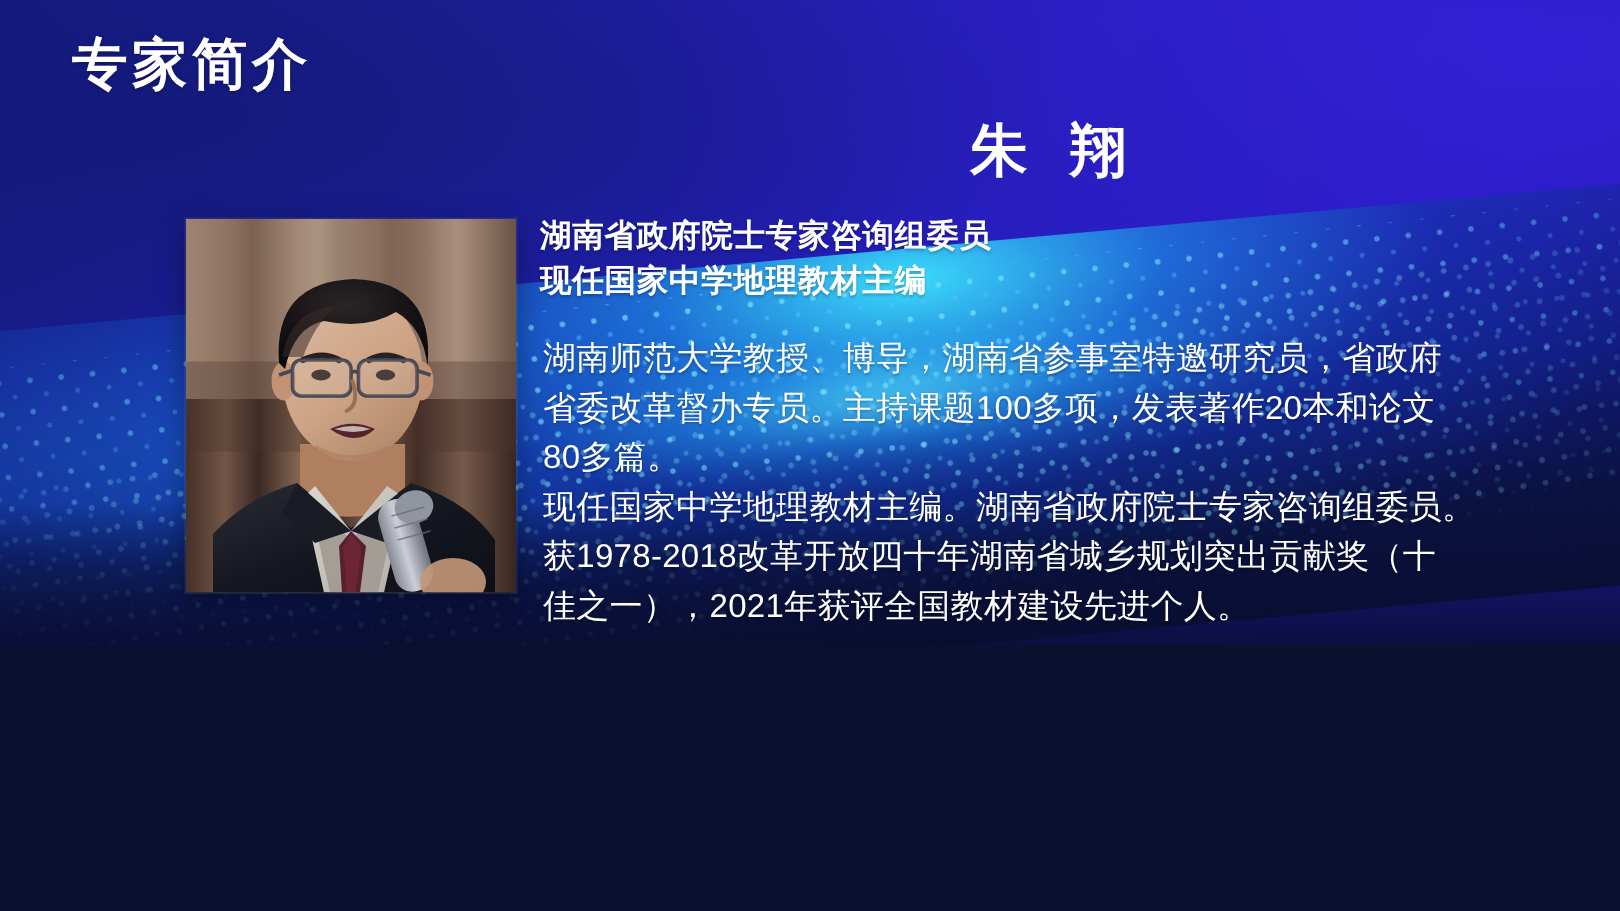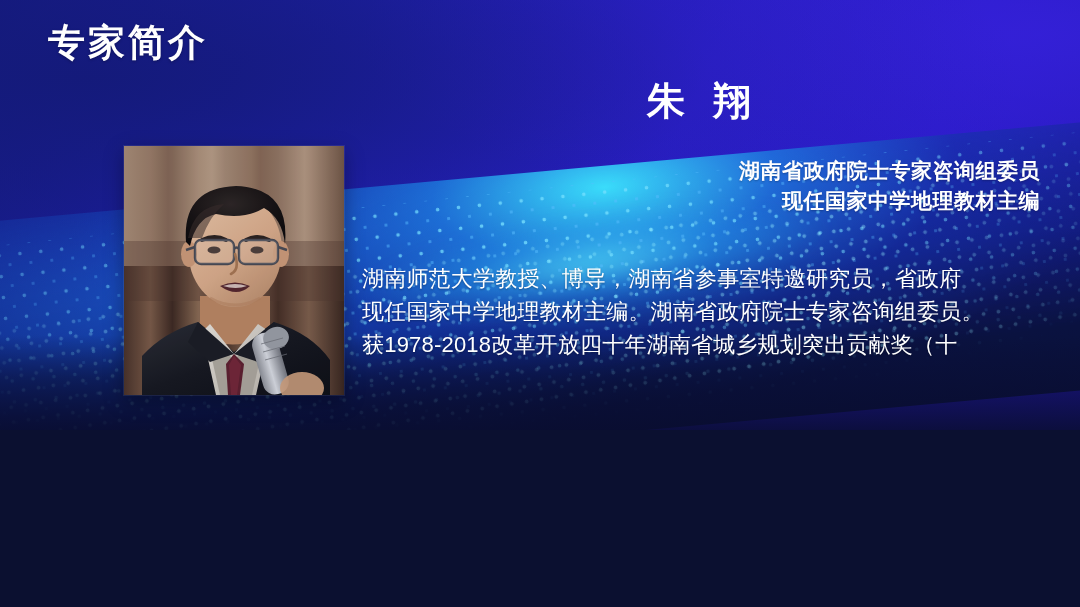--- a/index.html
+++ b/index.html
@@ -90,31 +90,31 @@
 
   .name{
     position:absolute;left:360px;right:40px;top:82px;
     text-align:center;
     font-size:38px;font-weight:bold;color:#ffffff;
     letter-spacing:2px;line-height:1.05;font-family:Liberation Serif, serif;
   }
   .name .gap{display:inline-block;width:26px;}
 
   .subtitles{
-    position:absolute;left:360px;right:40px;top:156px;
-    text-align:right;
+    position:absolute;left:360px;right:40px;top:143px;
+    text-align:left;
   }
   .subtitle-line{
     font-size:21px;font-weight:bold;color:#ffffff;
     line-height:1.42;letter-spacing:.5px;
     text-shadow:0 1px 2px rgba(0,0,0,.25);
   }
 
   .body-text{
-    position:absolute;left:362px;top:222px;width:628px;margin-top:40px;
+    position:absolute;left:362px;top:222px;width:628px;
   }
   .body-line{
     font-size:22px;color:#ffffff;
     line-height:33px;white-space:nowrap;
     letter-spacing:.2px;
     text-shadow:0 1px 2px rgba(0,0,0,.30);
   }
 
   .footer{
     position:absolute;left:0;right:0;top:487px;
@@ -255,18 +255,21 @@
     <span>朱</span><span class="gap"></span><span>翔</span>
   </div>
 
   <div class="subtitles">
     <div class="subtitle-line">湖南省政府院士专家咨询组委员</div>
     <div class="subtitle-line">现任国家中学地理教材主编</div>
   </div>
 
   <div class="body-text">
     <div class="body-line">湖南师范大学教授、博导，湖南省参事室特邀研究员，省政府</div>
+    <div class="body-line">省委改革督办专员。主持课题100多项，发表著作20本和论文</div>
+    <div class="body-line">80多篇。</div>
     <div class="body-line">现任国家中学地理教材主编。湖南省政府院士专家咨询组委员。</div>
     <div class="body-line">获1978-2018改革开放四十年湖南省城乡规划突出贡献奖（十</div>
+    <div class="body-line">佳之一），2021年获评全国教材建设先进个人。</div>
   </div>
 
 
 </div>
 
 </body></html>

